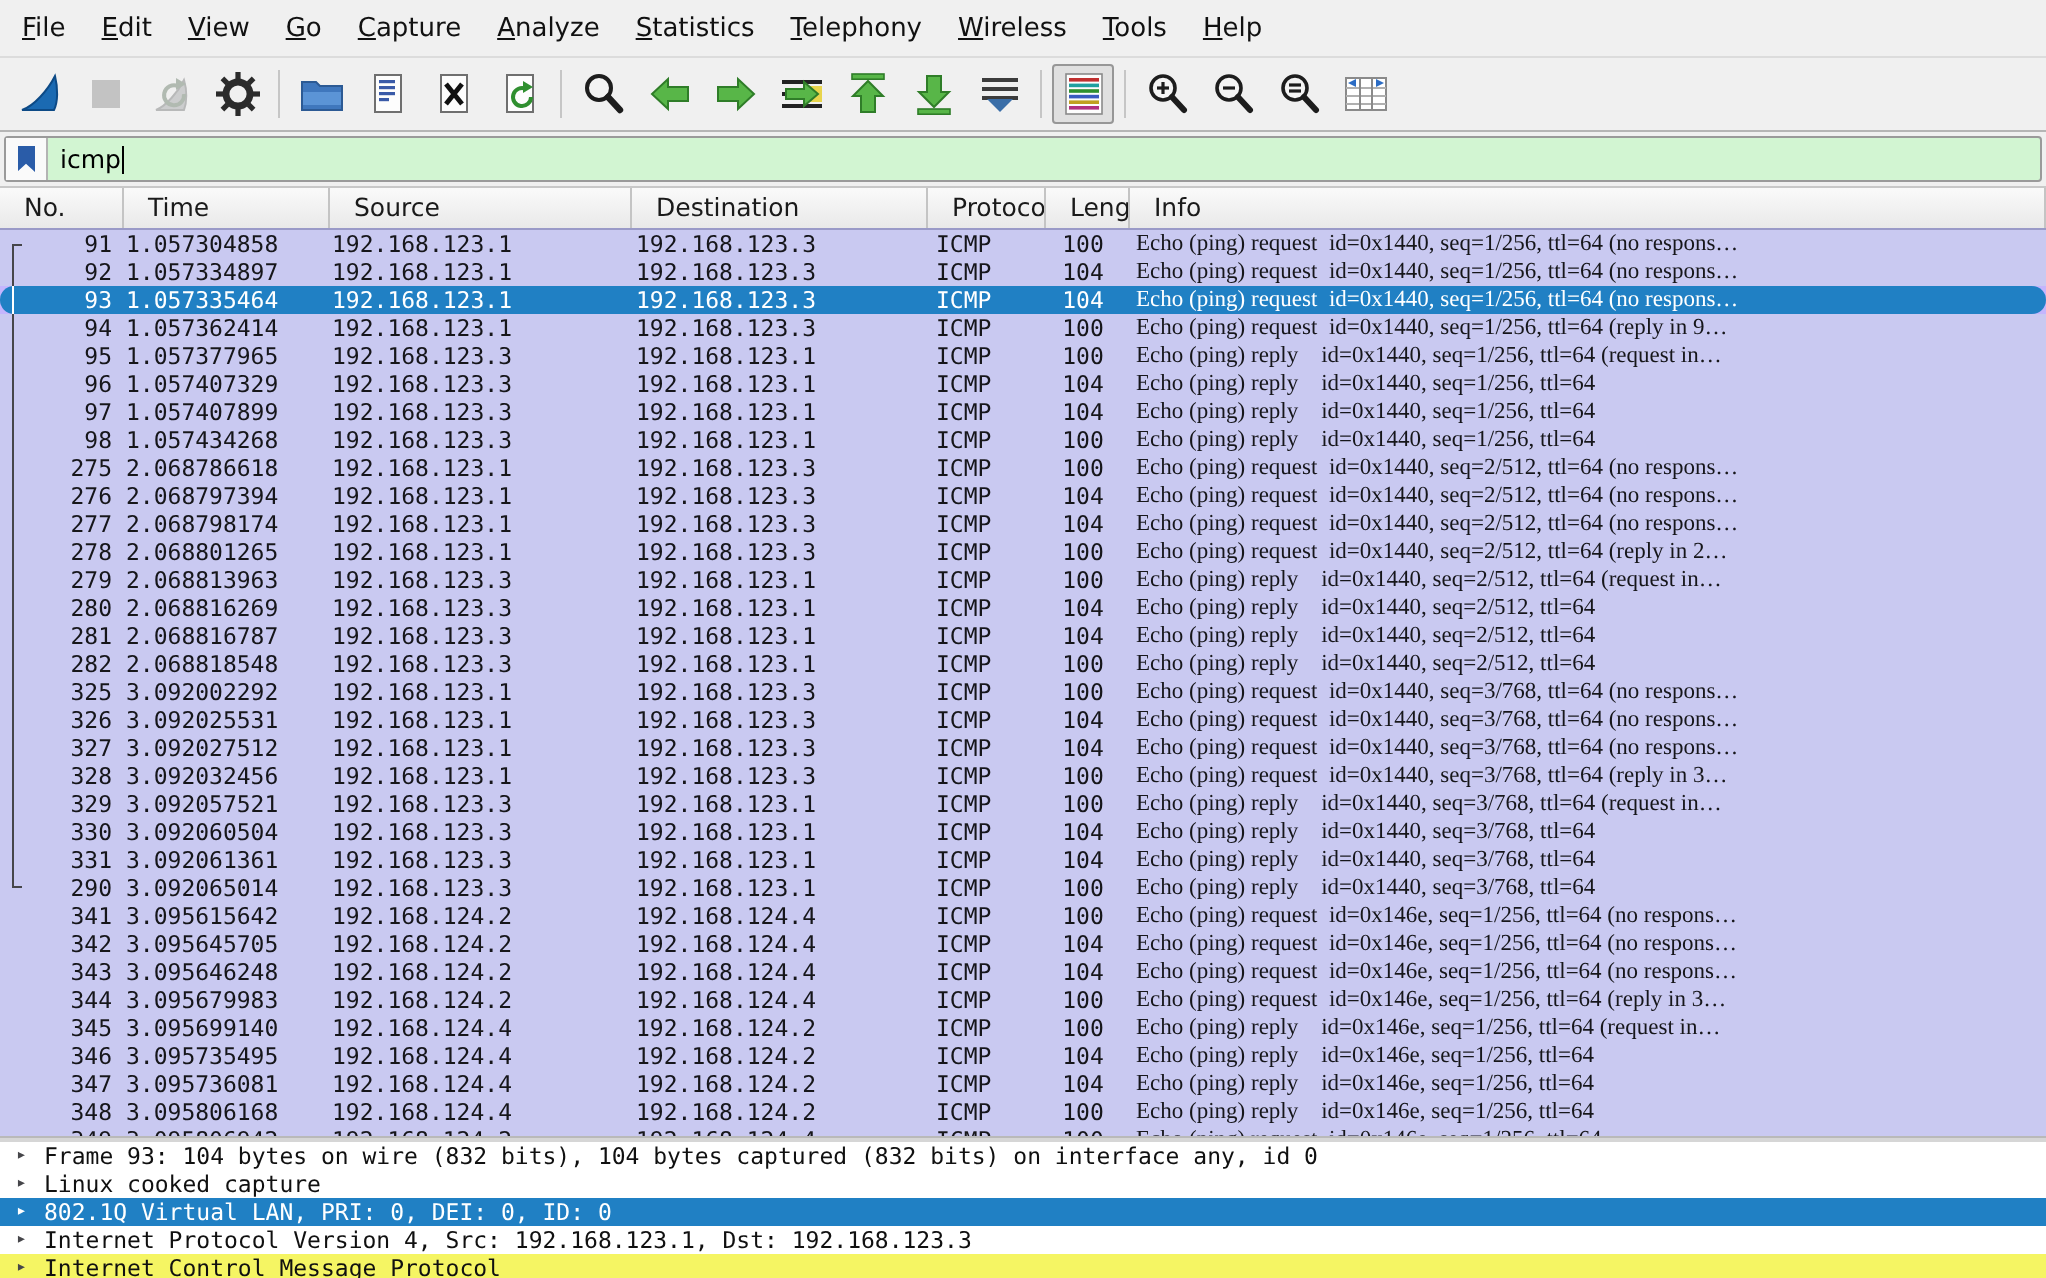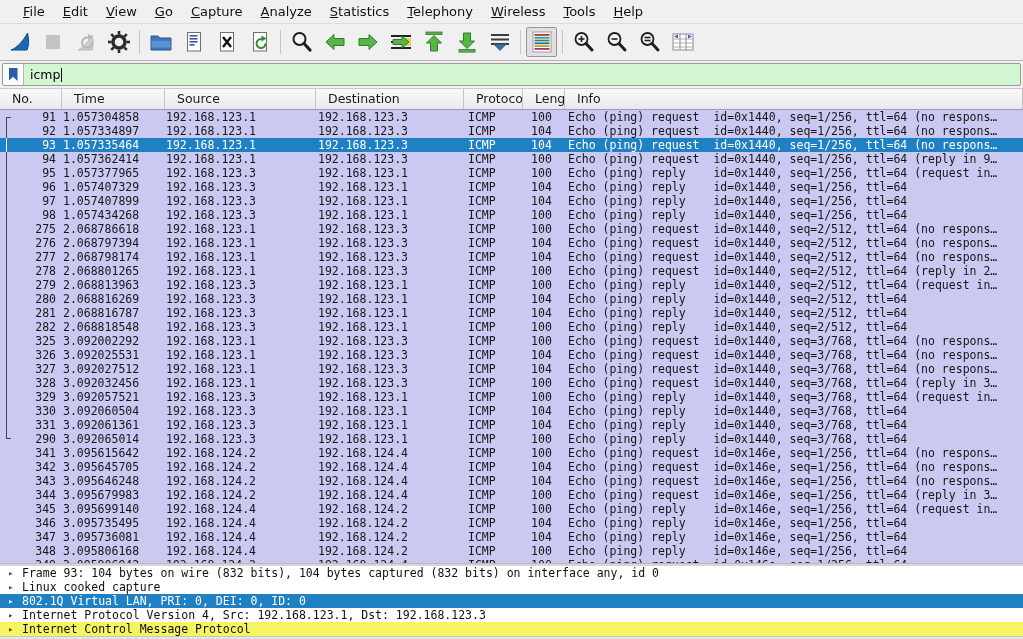--- a/index.html
+++ b/index.html
@@ -1,22 +1,22 @@
 <!DOCTYPE html>
 <html style="--selection-blue: #2080c4; --icmp-row: #c9c9f1; --filter-valid: #d2f5d2; --field-highlight: #f5f563; --toolbar-bg: #f0f0f0;"><head>
 <meta charset="utf-8">
 <style>
   * { margin:0; padding:0; box-sizing:border-box; }
   html,body { width:1023px; height:639px; overflow:hidden; }
   body { font-family:"DejaVu Sans", sans-serif; }
   .app { width:1023px; height:639px; position:relative; background:#ececec; overflow:hidden; }
 
   
-  .menubar { height:24px; background:#f0f0f0; border-bottom:1px solid #dcdcdc;
-             display:flex; align-items:center; padding-left:14px; }
+  .menubar { height:29px; background:#f0f0f0; border-bottom:1px solid #dcdcdc;
+             display:flex; align-items:center; padding-left:2px; }
   .menu-item { display:inline-block; padding:2px 9px; font-size:13px; color:#111; cursor:default; }
   .menu-item::first-letter { text-decoration:underline; }
 
   
   .toolbar { height:37px; background:#f0f0f0; border-bottom:1px solid #b5b5b5;
              display:flex; align-items:center; padding-left:4px; gap:2px; }
   .tbtn { width:31px; height:30px; display:flex; align-items:center; justify-content:center; border-radius:2px; }
   .tbtn.disabled { opacity:.45; filter:grayscale(80%); }
   .tbtn.pressed { border:1px solid #979797; background:#e0e0e0; }
   .tsep { width:1px; height:24px; background:#c6c6c6; margin:0 3px; }
@@ -44,22 +44,22 @@
           background:var(--icmp-row,#c9c9f1); color:#16161a; position:relative; }
   .prow.partial { height:5px; overflow:hidden; }
   .prow .c { font-family:"DejaVu Sans Mono", monospace; font-size:11.5px; line-height:14px;
              white-space:pre; overflow:hidden; }
   .prow .c0 { text-align:right; padding-right:6px; }
   .prow .c1 { padding-left:1px; }
   .prow .c2 { padding-left:1px; }
   .prow .c3 { padding-left:2px; }
   .prow .c4 { padding-left:4px; }
   .prow .c5 { text-align:center; padding-right:5px; }
-  .prow .c6 { padding-left:3px; }
-  .prow.sel { background:var(--selection-blue,#2080c4); color:#ffffff; }
+  .prow .c6 { padding-left:3px;font-family:Liberation Serif, serif; }
+  .prow.sel { background:var(--selection-blue,#2080c4); color:#ffffff;border-radius:7px; }
   .conv-mid::before, .conv-start::before, .conv-end::before {
       content:""; position:absolute; left:6px; top:0; bottom:0; width:4px;
       border-left:1px solid #46464a; }
   .conv-start::before { top:7px; border-top:1px solid #46464a; }
   .conv-end::before { bottom:7px; border-bottom:1px solid #46464a; }
   .prow.sel.conv-mid::before { border-color:#ffffff; }
 
   
   .splitter { height:3px; background:#d6d6d6; border-top:1px solid #b9b9b9; }
 

